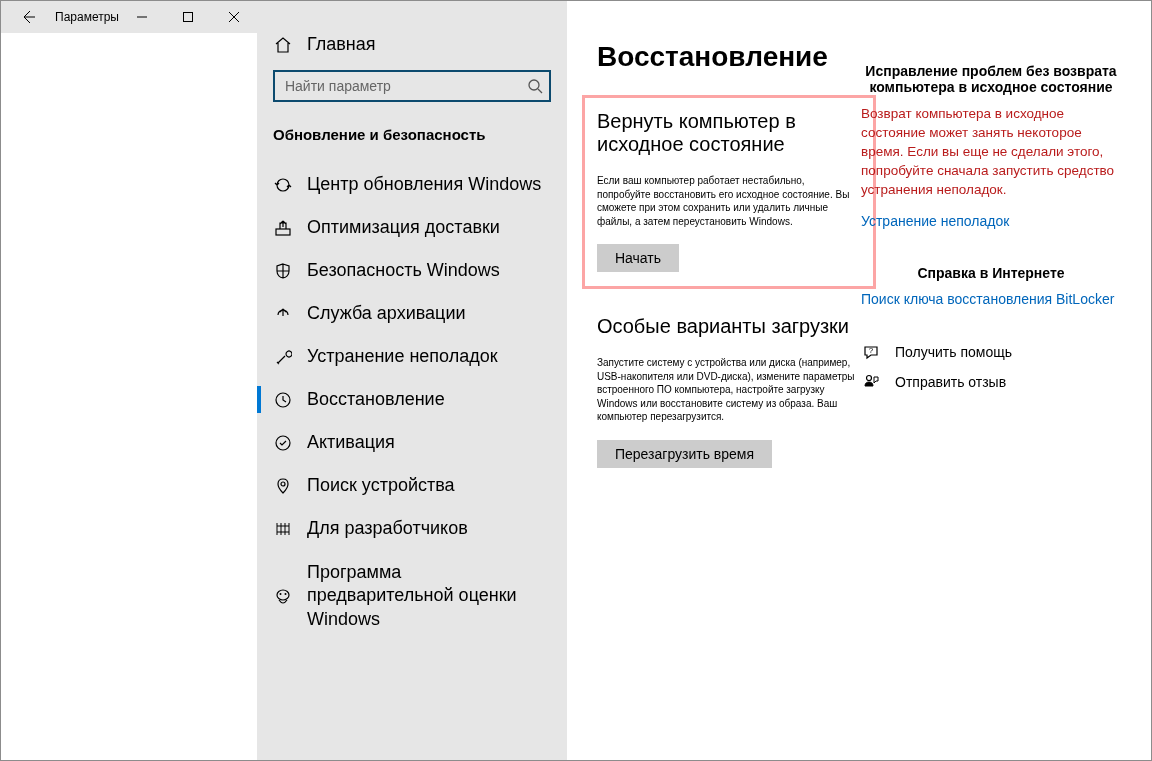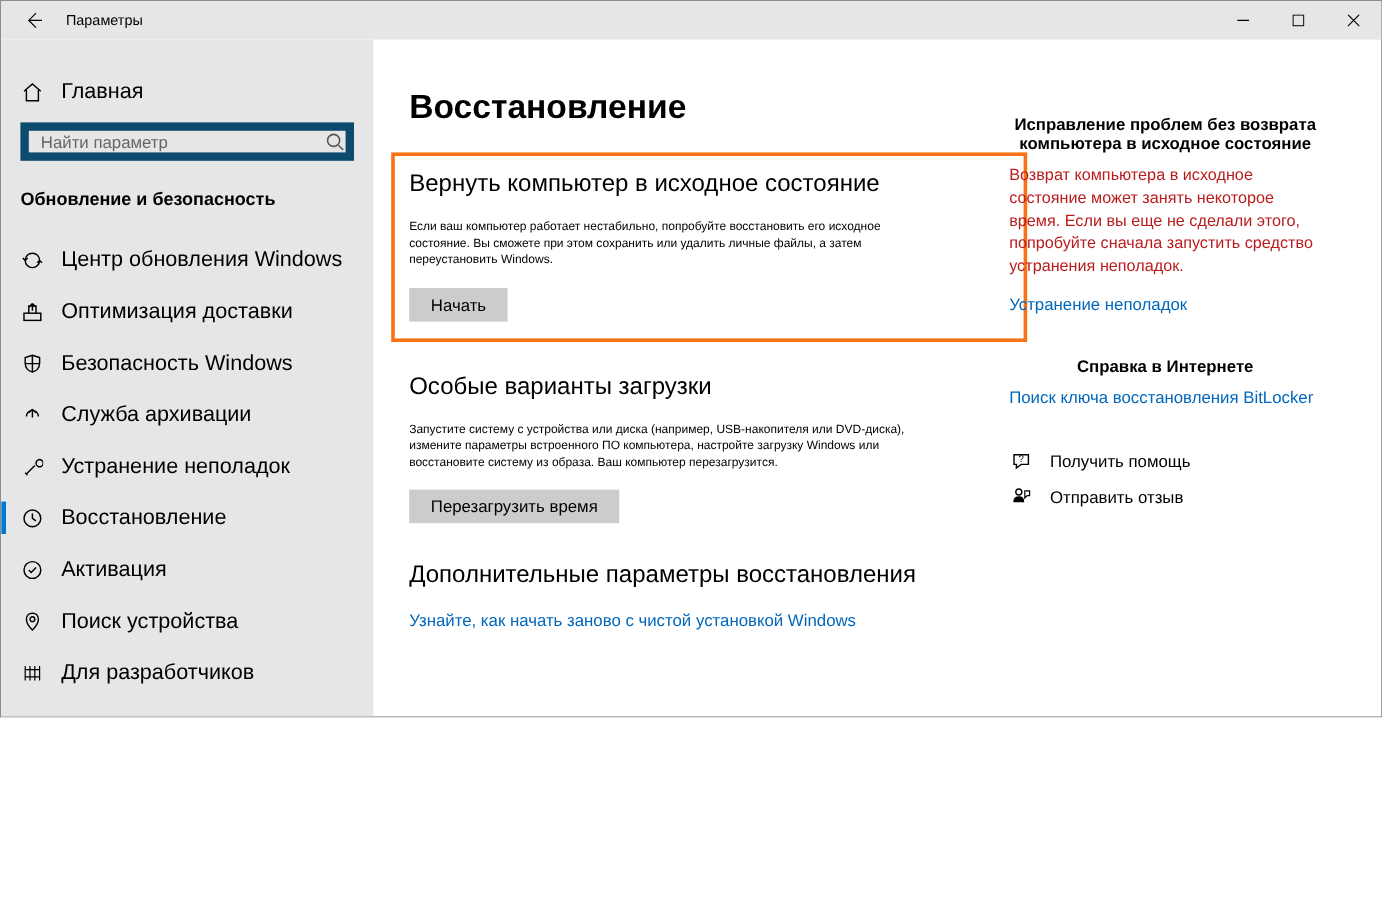--- a/index.html
+++ b/index.html
@@ -1,46 +1,46 @@
 <!DOCTYPE html>
 <html><head>
 <meta charset="utf-8">
 <style>
   * { box-sizing: border-box; }
   html, body { margin: 0; padding: 0; font-family: "Segoe UI", Arial, sans-serif; font-size: 14px; color: #000; background: #fff; }
-  .window { width: 1152px; height: 598px; border: 1px solid #8c8c8c; display: flex; flex-direction: column; }
+  .window { width: 1152px; height: 761px; border: 1px solid #8c8c8c; display: flex; }
 
   
   .titlebar { height: 32px; background: #e6e6e6; display: flex; align-items: center; padding-left: 6px; }
   .tb-back { width: 42px; height: 32px; display:flex; align-items:center; justify-content:center; cursor:pointer;}
   .tb-title { flex: 0 0 auto; font-size: 12px; color: #000; padding-left: 6px;}
   .tb-spacer { flex: 1; }
   .tb-btn { width: 46px; height: 32px; display:flex; align-items:center; justify-content:center; cursor:pointer;}
 
   
   .body { flex: 1; display: flex; overflow: hidden; }
 
   
   .sidebar { width: 310px; background: #e6e6e6; padding-top: 22px; display:flex; flex-direction:column; }
   .side-item { display:flex; align-items:center; padding: 11px 16px; cursor:pointer; position:relative; }
   .side-item .icon { width: 20px; height: 20px; display:inline-flex; align-items:center; justify-content:center; margin-right: 14px; flex:none; }
   .side-item .lbl { font-size: 18px; }
   .side-item.selected::before { content:""; position:absolute; left:0; top:8px; bottom:8px; width:4px; background:#0078d4; }
   .search-wrap { margin: 4px 16px 18px; position:relative; }
-  .search { width:100%; height:32px; padding: 0 34px 0 10px; border:7px solid #0c4a6e; background:#e6e6e6; font-size:14px; outline:none; }
+  .search { width:100%; height:32px; padding: 0 34px 0 10px; border:2px solid #0c4a6e; background:#e6e6e6; font-size:14px; outline:none; }
   .search::placeholder { color:#666; }
   .search-icon { position:absolute; right:8px; top:50%; transform:translateY(-50%); color:#555; pointer-events:none;}
   .side-section { font-weight:600; padding: 6px 16px 20px; font-size:15px; }
 
   
   .main { flex: 1; display:flex; overflow-y:auto; }
   .content { flex: 1; padding: 40px 0 0 30px; max-width: 530px; }
   h1 { font-weight:600; font-size:28px; margin:0 0 22px; }
   .section { margin-bottom: 32px; }
-  .highlighted { border: 3px solid #f97316; padding: 12px 12px 14px; margin-left:-15px; margin-right:-15px; margin-bottom: 26px; }
+  .highlighted { border: 3px solid #fca5a5; padding: 12px 12px 14px; margin-left:-15px; margin-right:-15px; margin-bottom: 26px; }
   h2 { font-weight:400; font-size:20px; margin:0 0 18px; }
   .desc { font-size:10px; line-height:1.35; margin:0 0 16px; color:#000; max-width:420px; }
   .btn { display:inline-block; background:#cccccc; border:none; padding: 6px 18px; font-size:14px; font-family:inherit; cursor:pointer; }
   .link { color:#0066bb; cursor:pointer; font-size:14px;}
 
   
   .rightcol { width: 290px; padding: 62px 30px 0 0; }
   .rightcol h3 { font-size:14px; font-weight:600; margin: 0 0 10px; text-align: center; }
   .rightcol .desc { color:#b91c1c; font-size:13.5px; line-height:1.4; margin:0 0 14px; max-width:none;}
   .rightcol .link { display:block; margin-bottom:14px; }
@@ -199,24 +199,20 @@
           <p class="desc">Если ваш компьютер работает нестабильно, попробуйте восстановить его исходное состояние. Вы сможете при этом сохранить или удалить личные файлы, а затем переустановить Windows.</p>
           <button class="btn">Начать</button>
         </div>
 
         <div class="section">
           <h2>Особые варианты загрузки</h2>
           <p class="desc">Запустите систему с устройства или диска (например, USB-накопителя или DVD-диска), измените параметры встроенного ПО компьютера, настройте загрузку Windows или восстановите систему из образа. Ваш компьютер перезагрузится.</p>
           <button class="btn">Перезагрузить время</button>
         </div>
 
-        <div class="section">
-          <h2>Дополнительные параметры восстановления</h2>
-          <span class="link">Узнайте, как начать заново с чистой установкой Windows</span>
-        </div>
       </div>
 
       <div class="rightcol">
         <div class="rgroup">
           <h3>Исправление проблем без возврата компьютера в исходное состояние</h3>
           <p class="desc">Возврат компьютера в исходное состояние может занять некоторое время. Если вы еще не сделали этого, попробуйте сначала запустить средство устранения неполадок.</p>
           <span class="link">Устранение неполадок</span>
         </div>
         <div class="rgroup">
           <h3>Справка в Интернете</h3>

